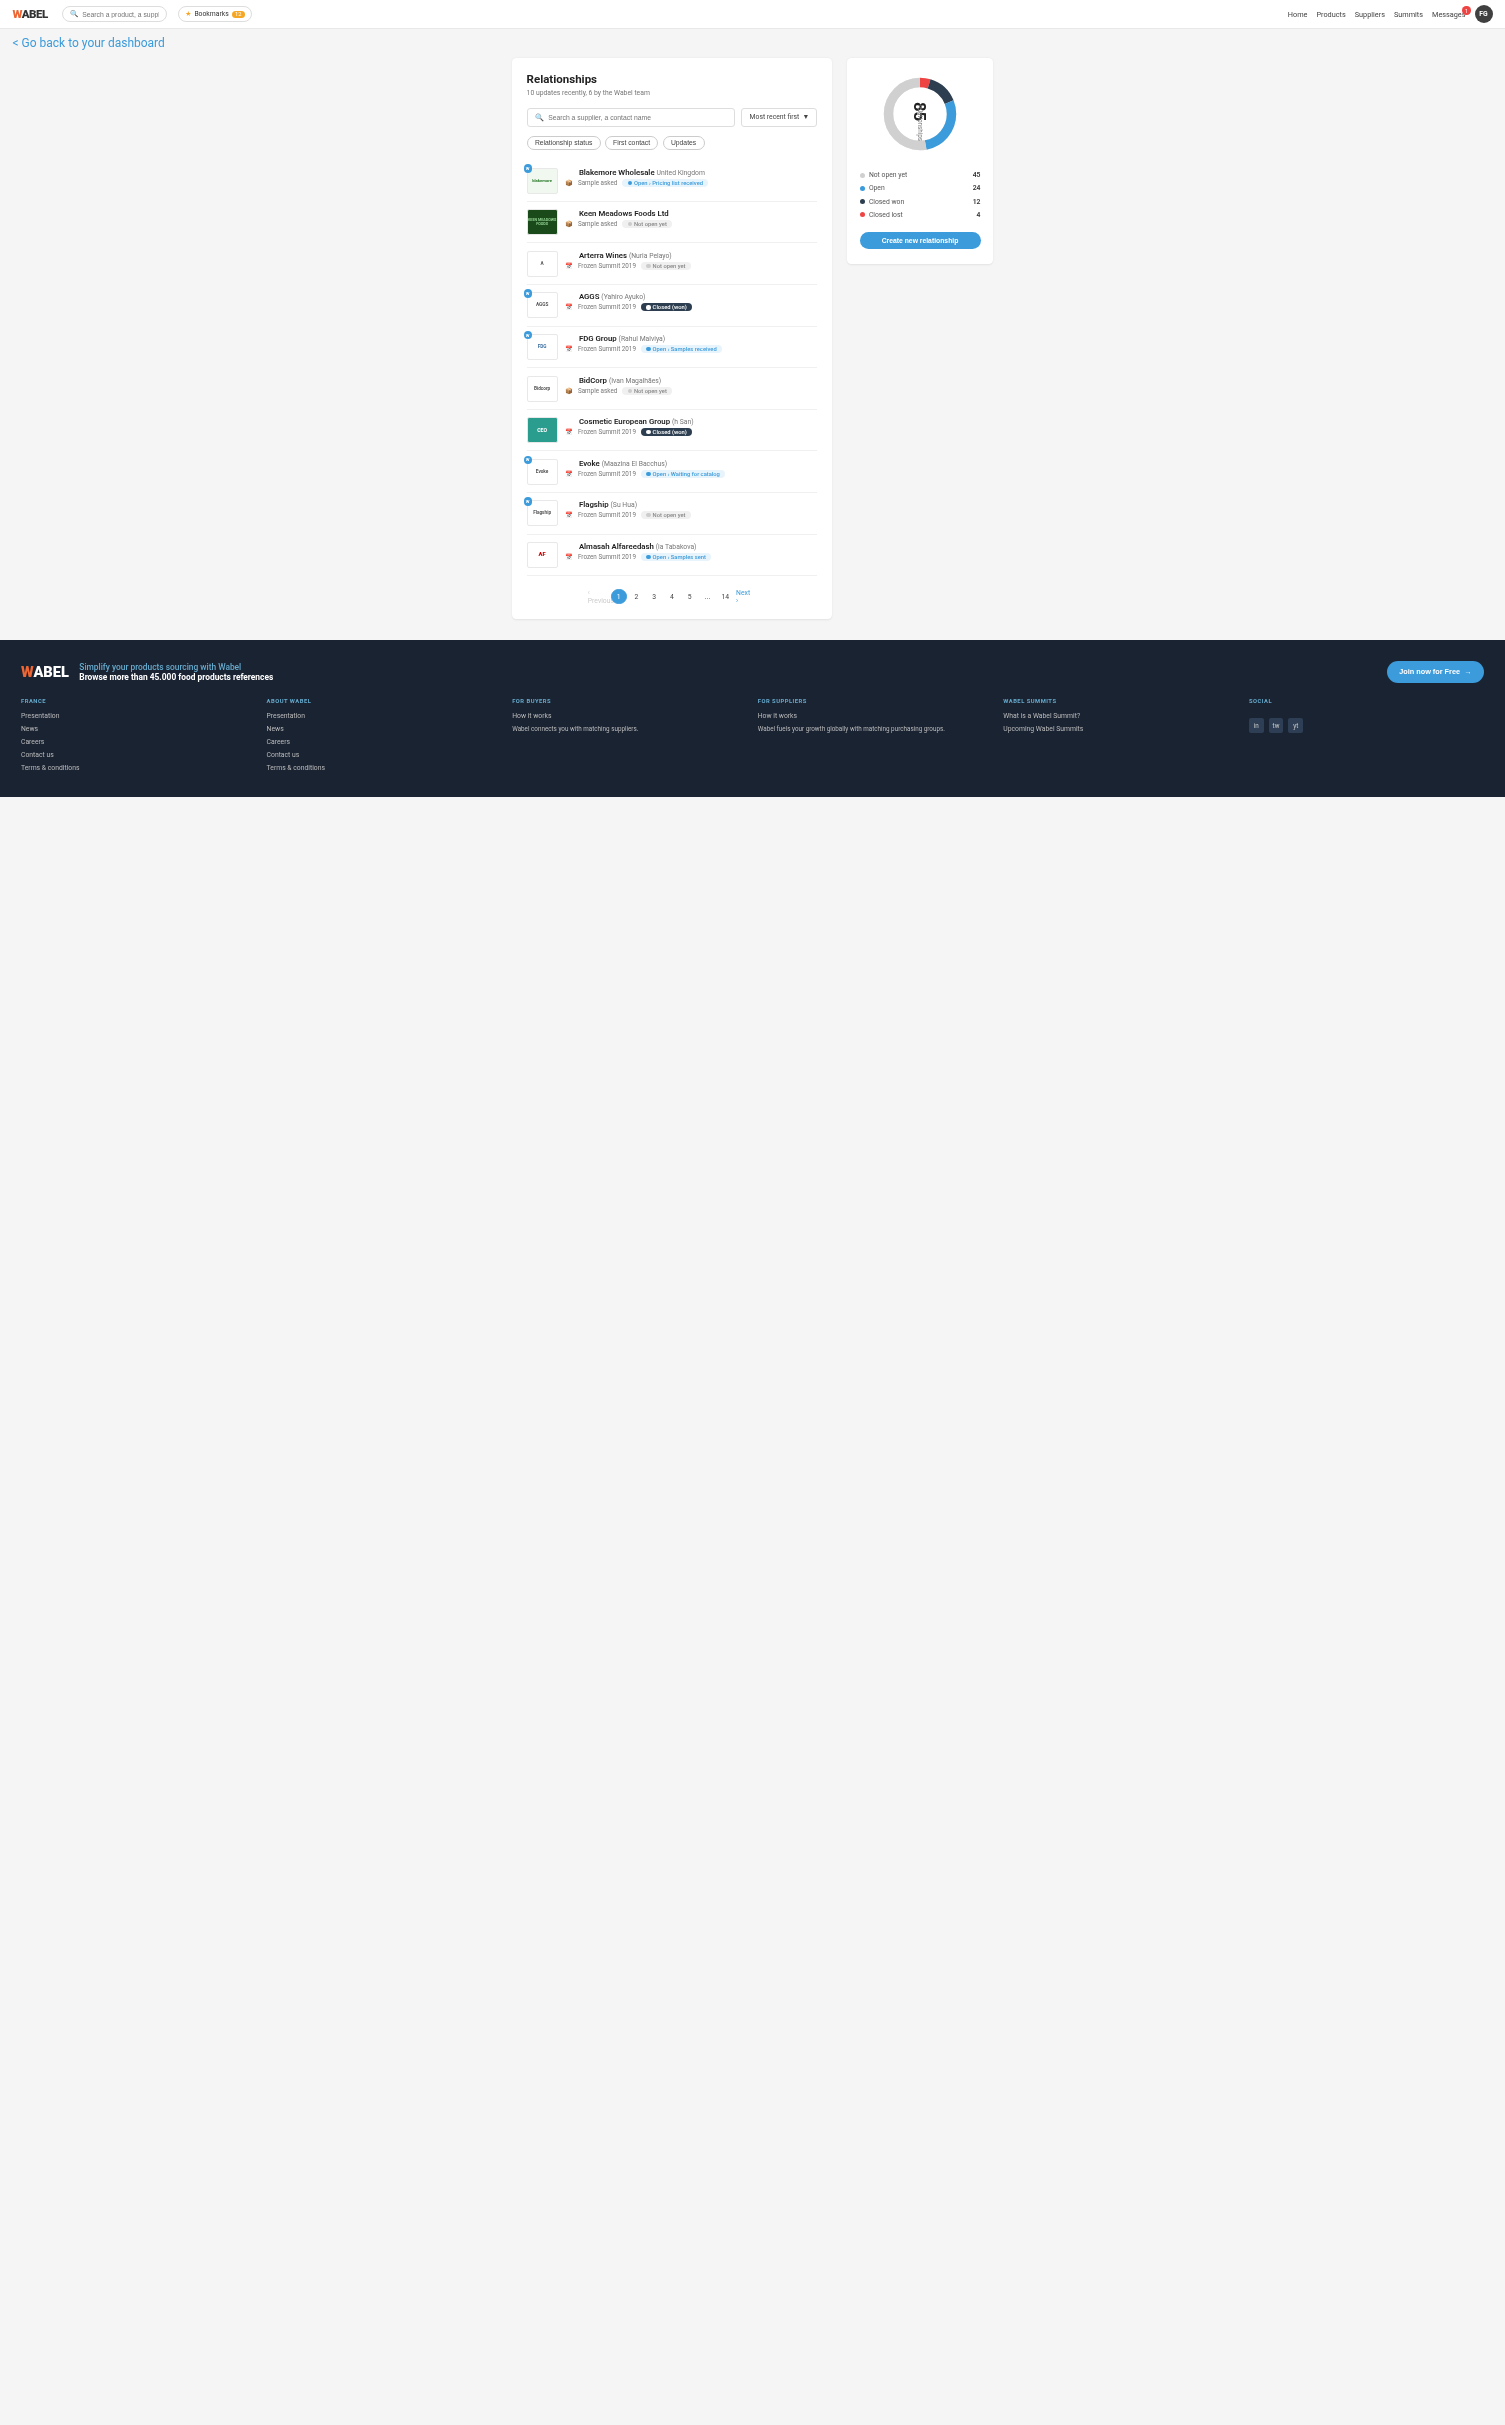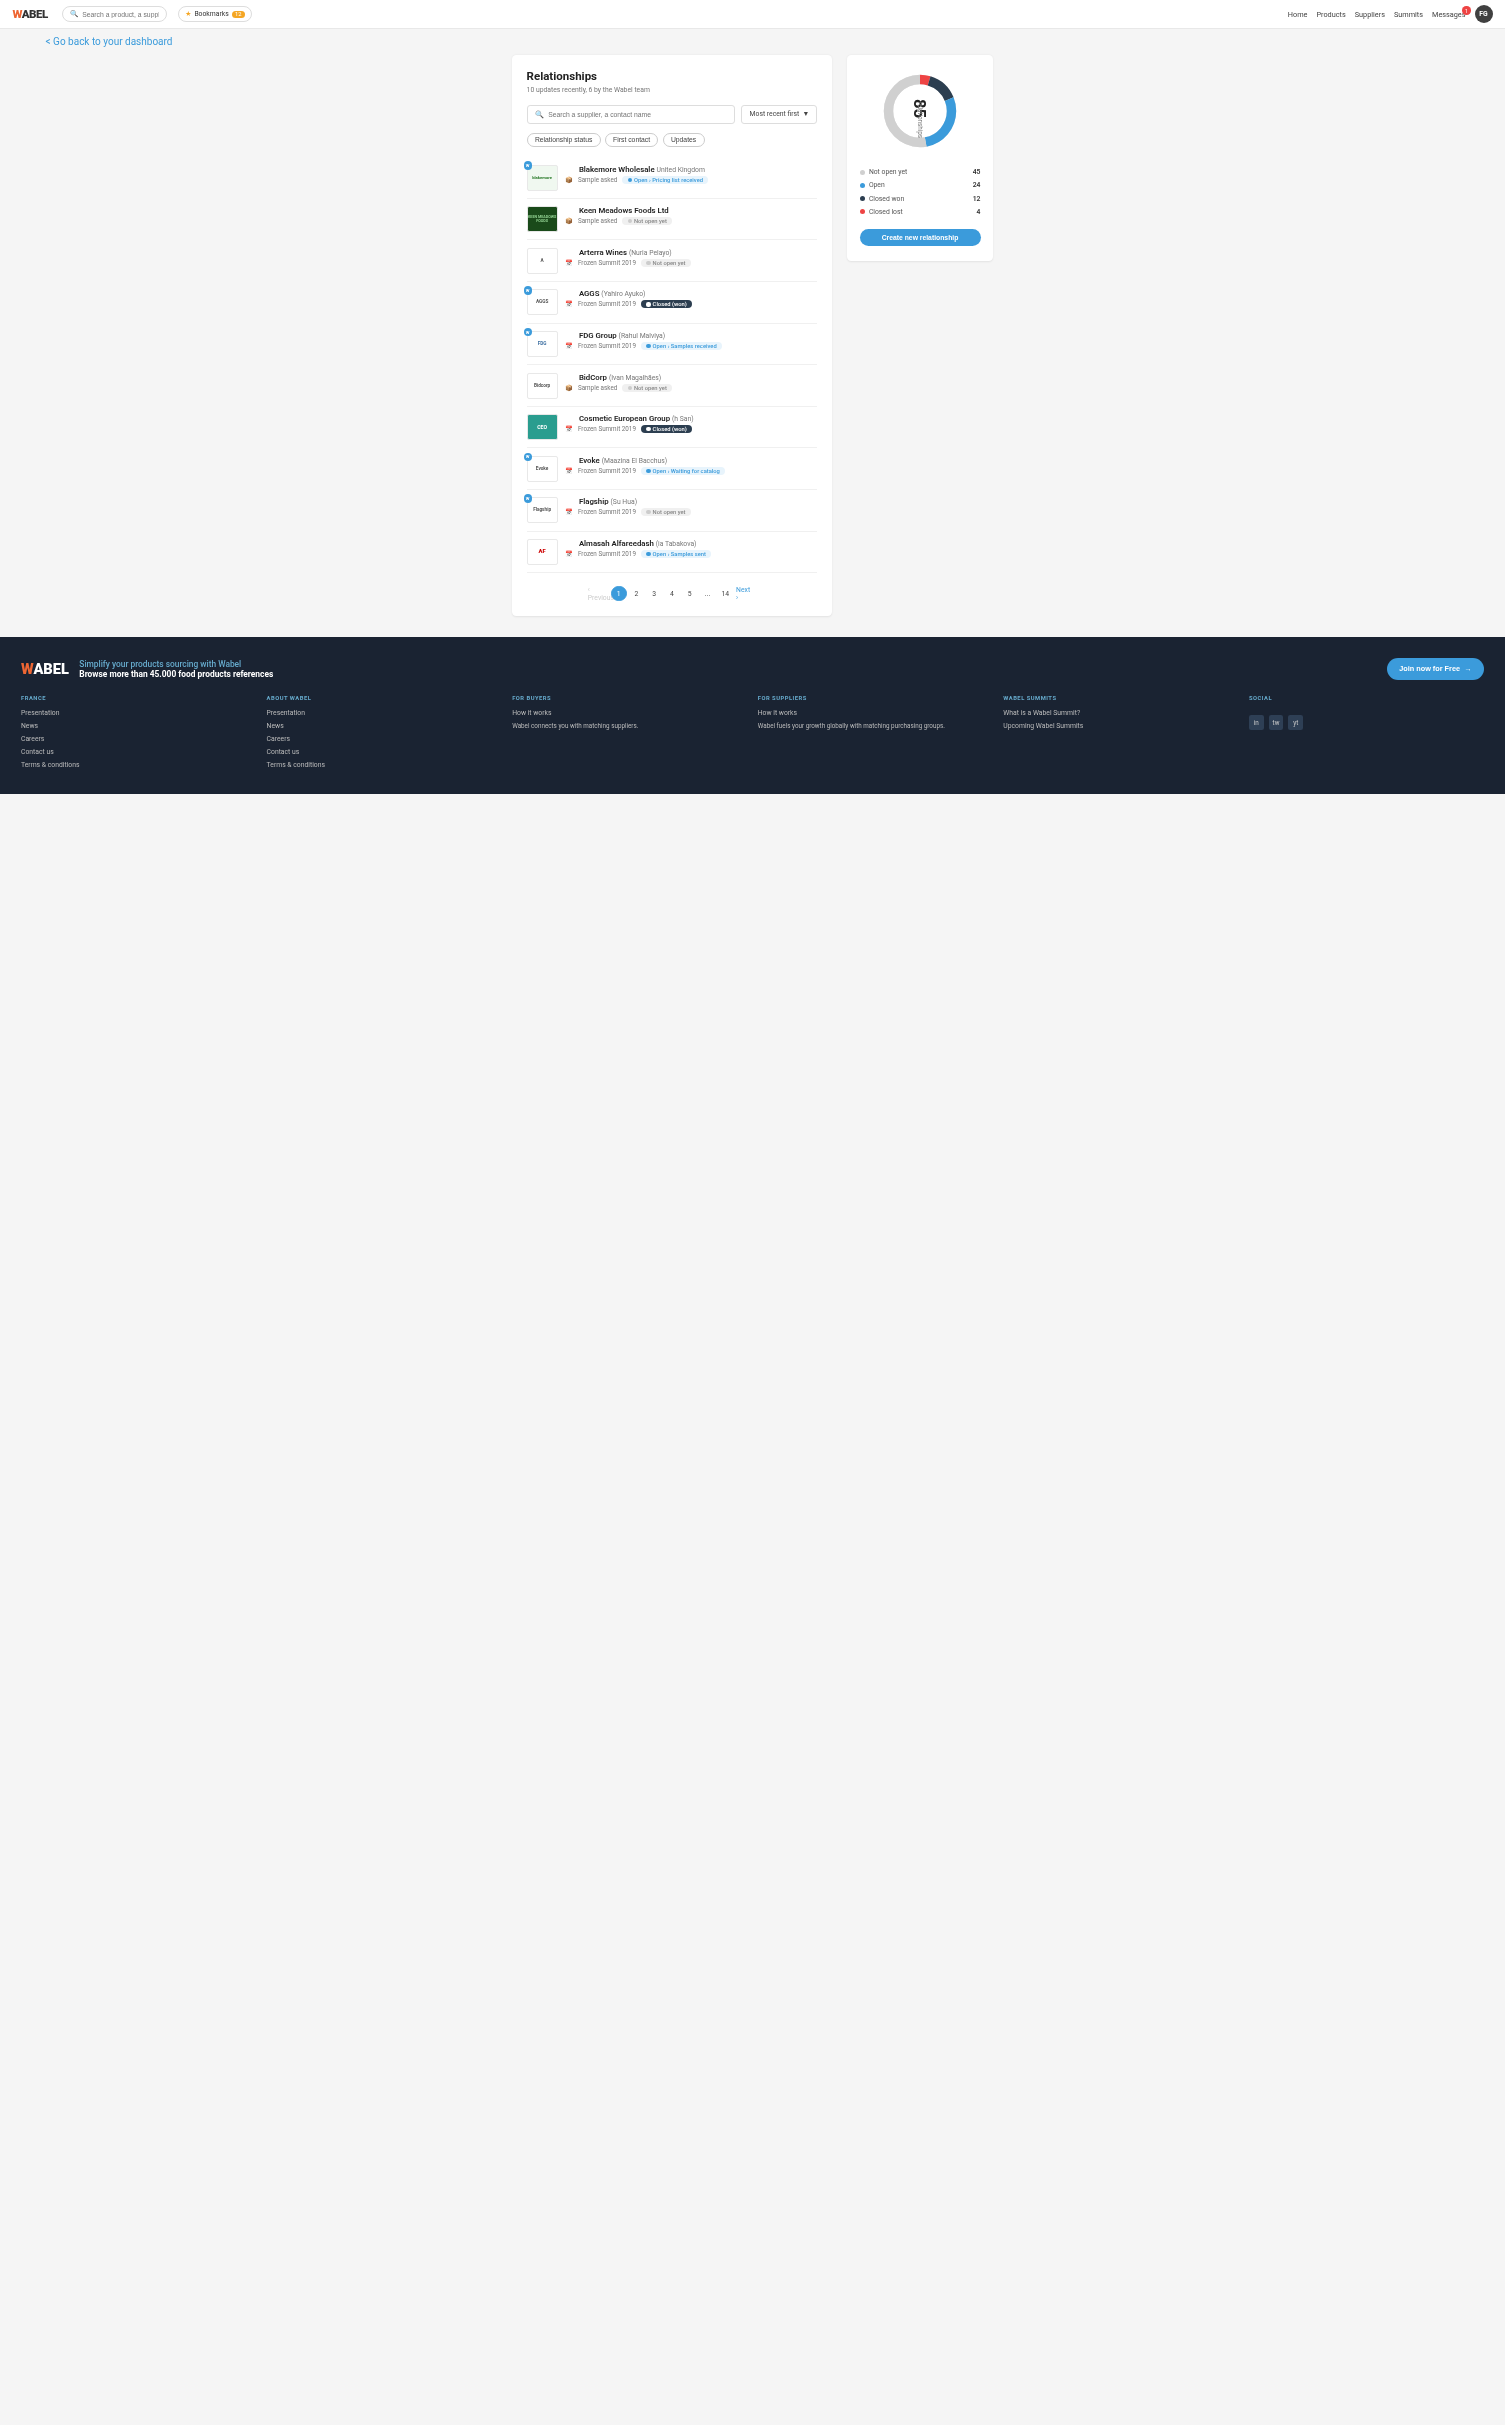--- a/index.html
+++ b/index.html
@@ -82,24 +82,23 @@
       font-weight: bold;
       display: flex;
       align-items: center;
       justify-content: center;
       cursor: pointer;
     }
 
     
     .breadcrumb {
       padding: 7.3px 12.5px;
-      font-size: 10px;
+      font-size: 12px;
       color: #3b9bdb;
       cursor: pointer;
-      margin-left: 33px;
     }
     .breadcrumb::before { content: '< '; }
 
     
     .main-content {
       max-width: 502px;
       margin: 0 auto;
       padding: 0 10.5px 21px;
       display: grid;
       grid-template-columns: 1fr 146px;

